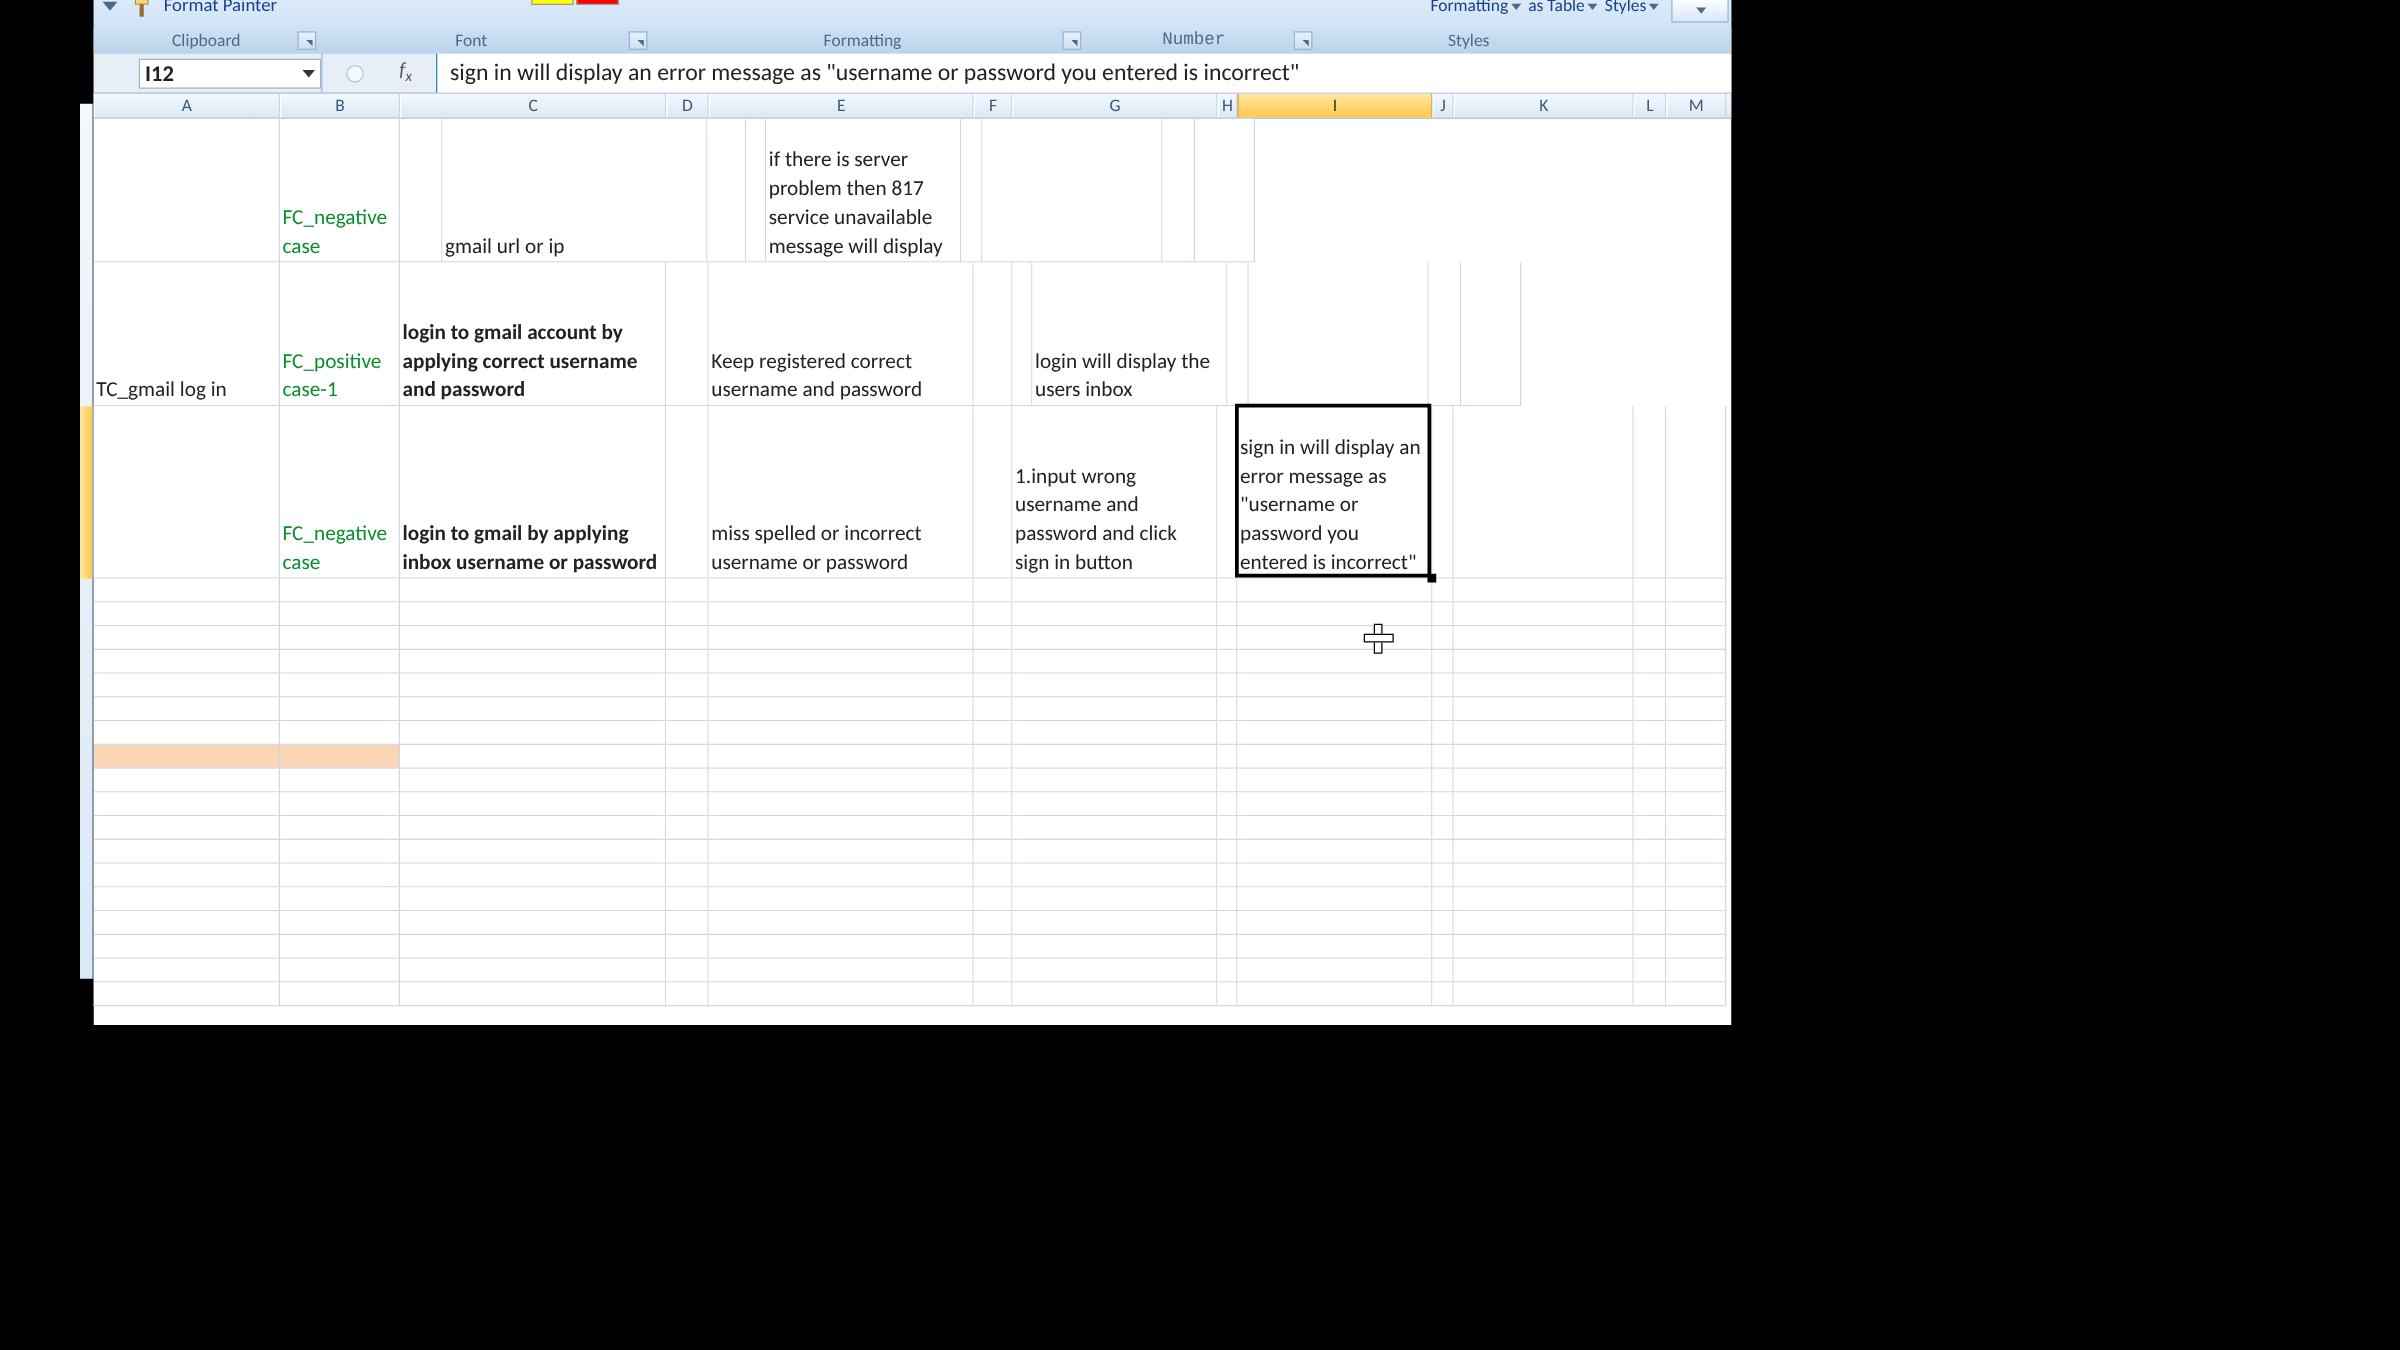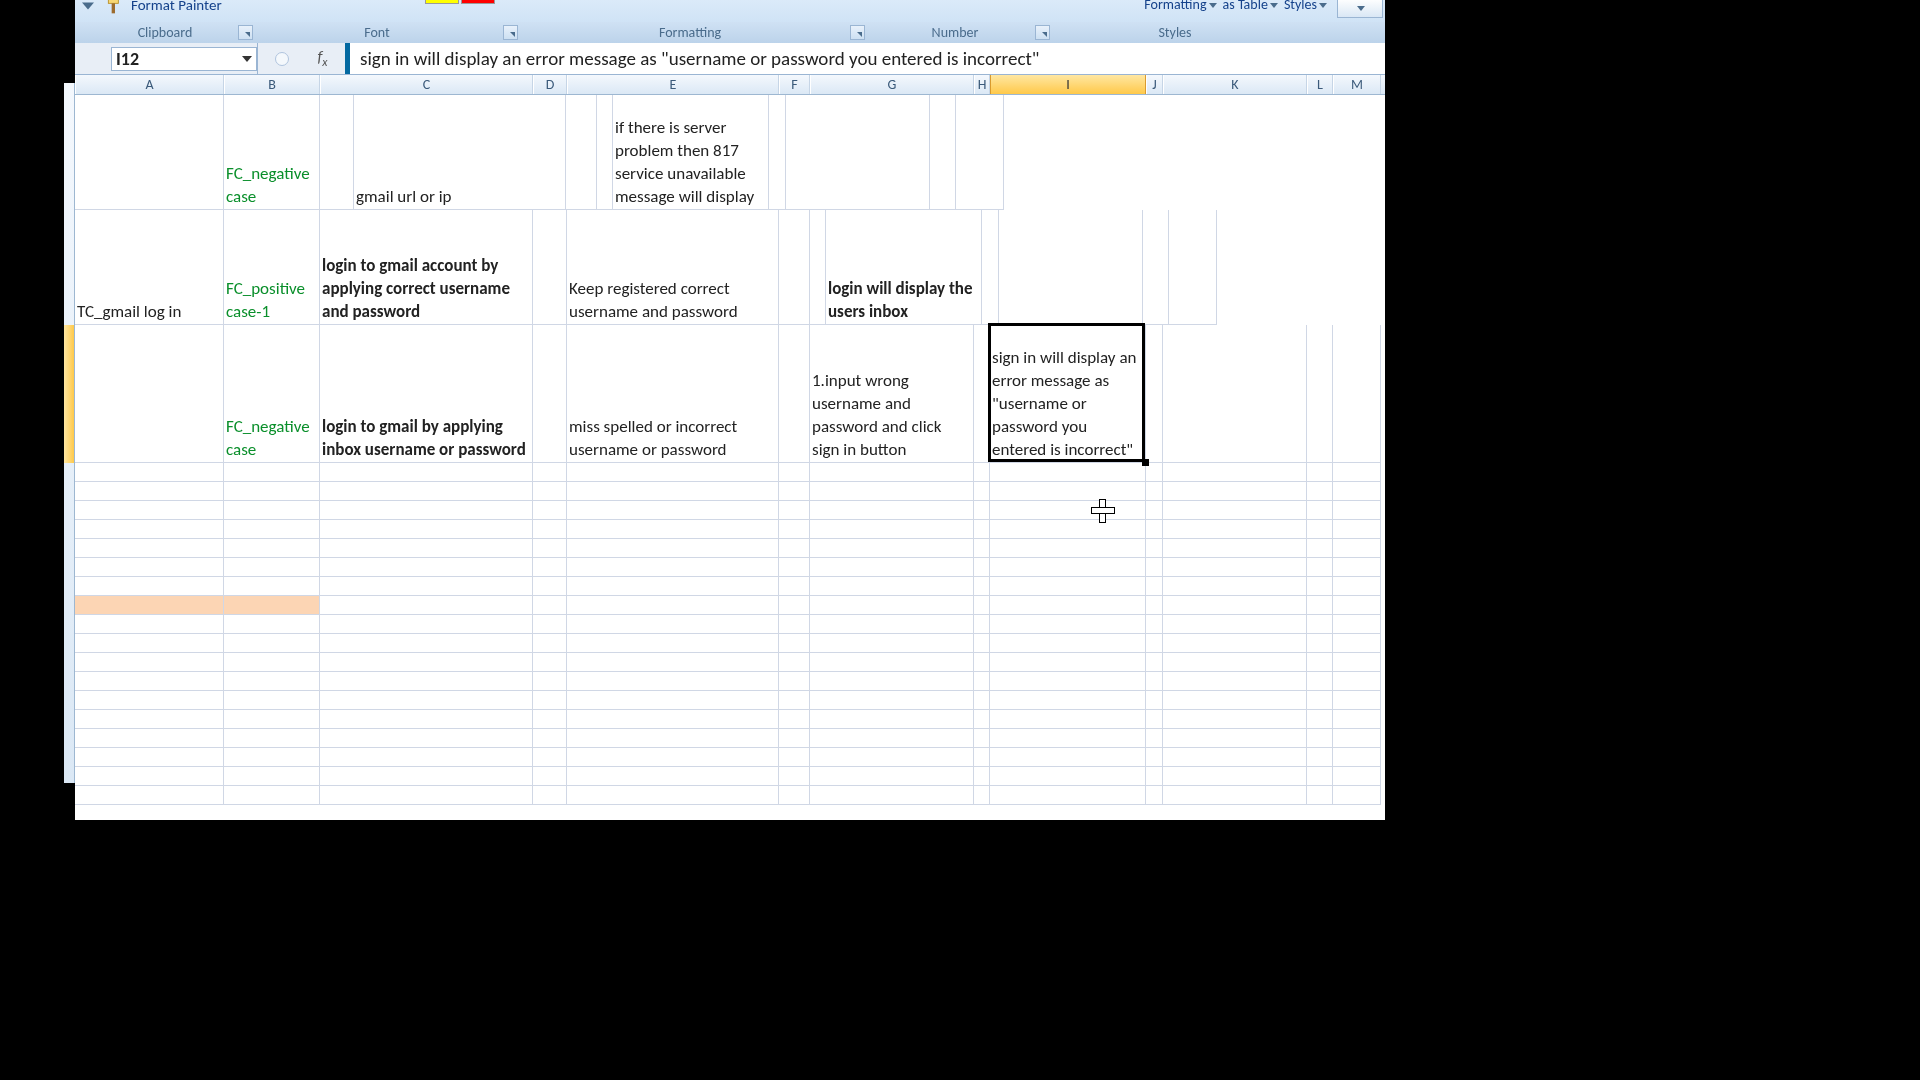--- a/index.html
+++ b/index.html
@@ -25,21 +25,21 @@
   .expand-box { position: absolute; right: 0; top: -2px; width: 46px; height: 20px; border: 1px solid #9ab5d3; background: linear-gradient(#fff, #d9e7f5); display: flex; align-items: center; justify-content: center; }
 
   .color-swatches { position: absolute; left: 350px; top: -6px; display: flex; gap: 2px; }
   .swatch { width: 34px; height: 10px; border: 1px solid #9a9a9a; }
 
   
   .fxrow { position: relative; width: 100%; height: 32px; background: #e8eef6; border-bottom: 1px solid #9ab5d3; display: flex; align-items: stretch; }
   .namebox-wrap { width: 183px; display: flex; align-items: center; border-right: 1px solid #9ab5d3; padding-left: 36px; }
   .namebox { flex: 1; height: 24px; line-height: 24px; font-size: 18px; font-weight: bold; color: #222; background: #fff; border: 1px solid #9ab5d3; padding: 0 4px; display: flex; align-items: center; justify-content: space-between; }
   .namebox .dd { width: 0; height: 0; border-left: 5px solid transparent; border-right: 5px solid transparent; border-top: 6px solid #333; }
-  .fx-controls { width: 92px; display: flex; align-items: center; justify-content: center; gap: 28px; border-right: 5px solid #0369a1; }
+  .fx-controls { width: 92px; display: flex; align-items: center; justify-content: center; gap: 28px; border-right: 1px solid #0369a1; }
   .fx-controls .cancel-dot { width: 14px; height: 14px; border-radius: 50%; border: 1px solid #b0c4de; background: #f4f8fc; }
   .fx-label { font-style: italic; font-size: 16px; color: #555; }
   .formula-input { flex: 1; background: #fff; border: none; padding: 0 10px; font-size: 19px; line-height: 32px; display: flex; align-items: center; color: #222; }
 
   
   .colhdr-row { position: relative; width: 100%; height: 20px; background: linear-gradient(#f4f8fd, #dbe8f5); border-bottom: 1px solid #9db7d1; display: flex; }
   .colhdr { border-right: 1px solid #c6d5e6; border-left: 1px solid #fff; text-align: center; font-size: 14px; color: #3b5a7a; line-height: 20px; cursor: default; }
   .colhdr.sel { background: linear-gradient(#ffe7a2, #ffc94a); color: #333; border-right: 1px solid #da9b2e; border-left: 1px solid #da9b2e; }
 
   
@@ -104,21 +104,21 @@
         <span class="tri"></span>
       </div>
 
     <div class="group-labels">
       <div class="group-label" style="left:0; width:180px;">Clipboard</div>
       <div class="dlg-launcher" style="left:163px;"></div>
       <div class="group-label" style="left:172px; width:260px;">Font</div>
       <div class="dlg-launcher" style="left:428px;"></div>
       <div class="group-label" style="left:450px; width:330px;">Formatting</div>
       <div class="dlg-launcher" style="left:775px;"></div>
-      <div class="group-label" style="left:795px; width:170px;">Number</div>
+      <div class="group-label" style="left:795px; width:170px;font-family:Liberation Mono, monospace;">Number</div>
       <div class="dlg-launcher" style="left:960px;"></div>
       <div class="group-label" style="left:985px; width:230px;">Styles</div>
     </div>
   </div>
 
   <div class="fxrow">
     <div class="namebox-wrap">
       <div class="namebox">
         <span>I12</span>
         <span class="dd"></span>
@@ -180,21 +180,21 @@
         </div>
         <div class="cell" style="width: 213px;">
           <div class="txt bold">login to gmail account   by applying correct username and password</div>
         </div>
         <div class="cell" style="width: 34px;"></div>
         <div class="cell" style="width: 212px;">
           <div class="txt">Keep  registered correct username and password</div>
         </div>
         <div class="cell" style="width: 31px;"></div>
         <div class="cell" style="width: 16px;"></div>
-        <div class="cell" style="width: 156px; font-weight: bold;">
+        <div class="cell" style="width: 156px;">
           <div class="txt">login will display the users inbox</div>
         </div>
         <div class="cell" style="width: 17px;"></div>
         <div class="cell" style="width: 144px;"></div>
         <div class="cell" style="width: 26px;"></div>
         <div class="cell" style="width: 48px;"></div>
       </div>
       <div class="row h138">
         <div class="cell" style="width: 149px;"></div>
         <div class="cell" style="width: 96px;">

